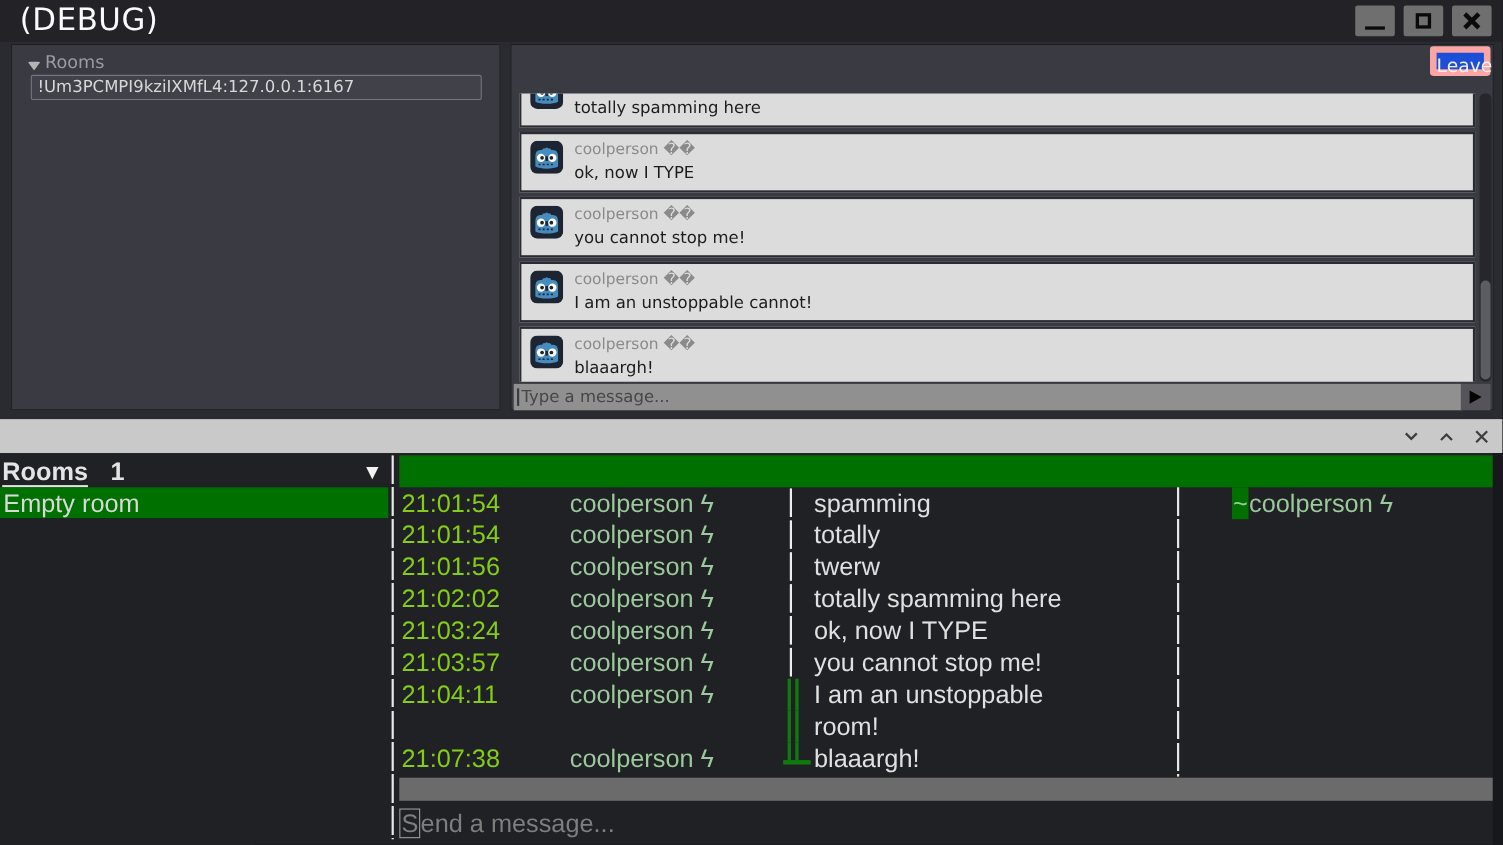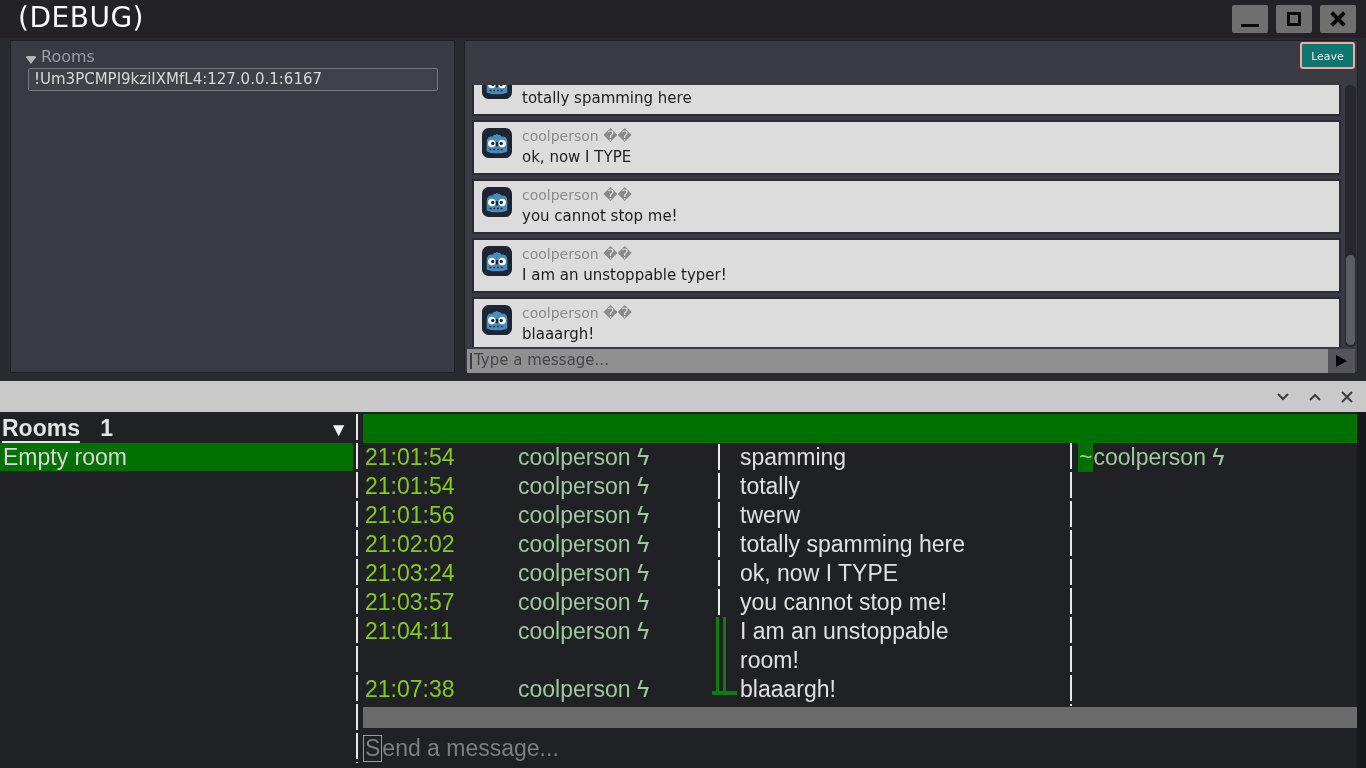--- a/index.html
+++ b/index.html
@@ -23,23 +23,23 @@
 
   #rooms-panel { left:10px; top:40px; width:445px; height:333px; background:#3a3a43; border:1px solid #1f1f24; }
   #tree-arrow { left:14px; top:15px; width:0; height:0; border-left:6px solid transparent;
                 border-right:6px solid transparent; border-top:8px solid #b4b4b4; border-radius:3px; }
   #tree-label { left:30px; top:6px; font-size:16px; color:#9b9ca3; }
   #room-item { left:17px; top:27px; width:410px; height:23px; background:#41414a;
                border:1px solid #75757e; border-radius:2px; color:#d8d8d8;
                font-size:15px; line-height:21px; padding-left:5px; }
 
   #chat-panel { left:464px; top:40px; width:894px; height:333px; background:#3a3a43; border:1px solid #1f1f24; }
-  #leave-button { right:2px; top:1px; width:55px; height:27px; background:#0f766e;
-                  border:2px solid #fca5a5; border-radius:3px; color:#f0f0f0;
-                  font-size:11px; text-align:center; line-height:25px; }
+  #leave-button { right:2px; top:1px; width:55px; height:27px; background:#1d4ed8;
+                  border:6px solid #fca5a5; border-radius:3px; color:#f0f0f0;
+                  font-size:17px; text-align:center; line-height:25px; }
   #chat-viewport { left:7px; top:44px; width:871px; height:262px; overflow:hidden; }
   .chat-card { width:869px; min-height:55px; background:#dcdcdc; border:2px solid #2b2b33;
                margin-bottom:4px; padding:4px 8px; display:flex; gap:10px; }
   .chat-card:first-child { margin-top:-24px; }
   .avatar { width:30px; height:30px; flex:0 0 30px; margin-top:2px; }
   .msg-col { display:flex; flex-direction:column; }
   .msg-author { font-size:14px; line-height:20px; color:#8a8a8a; }
   .msg-text { font-size:15px; line-height:22px; color:#1c1c1c; }
   #chat-scrolltrack { left:880px; top:44px; width:11px; height:262px; background:#26262c; border-radius:5px; }
   #chat-scrollthumb { left:1px; top:170px; width:9px; height:90px; background:#5c5c63; border-radius:5px; }
@@ -78,21 +78,21 @@
   .marker-green::before, .marker-green::after,
   .marker-green-end::before, .marker-green-end::after {
       content:""; position:absolute; width:3px; background:#0e7d0e; top:0; }
   .marker-green::before { left:0; height:29px; }
   .marker-green::after  { left:7px; height:29px; }
   .marker-green-end::before { left:0; height:16px; }
   .marker-green-end::after  { left:7px; height:16px; }
   .marker-green-end i { position:absolute; left:-4px; top:16px; width:25px; height:4px; background:#0e7d0e; }
   #members-sep { left:1070px; top:31px; width:2px; height:263px;
                  background:repeating-linear-gradient(180deg,#e8e8e8 0 26px,transparent 26px 29px); }
-  #member-row { left:1078px; top:31px; height:29px; line-height:29px; color:#9cc99c; }
+  #member-row { left:1120px; top:31px; height:29px; line-height:29px; color:#9cc99c; }
   #member-prefix { display:inline-block; background:#007000; padding:0 1px; }
   #term-graybar { left:363px; top:295px; width:994px; height:21px; background:#6b6b6b; }
   #term-input { left:363px; top:322px; height:29px; line-height:29px; color:#7e7e7e; }
   #term-cursor { display:inline-block; border:1px solid #9c9c9c; padding:0 1px; line-height:25px; }
 </style>
 </head>
 <body>
 
 <div id="top-window" class="abs">
   <div id="titlebar" class="abs">
@@ -177,21 +177,21 @@
       <path d="M5 25 L5 15 Q5 9 10 9 L11.5 9 Q12.5 6.5 14.5 7.5 Q16 5.5 17.5 7.5 Q19.5 6.5 20.5 9 L22 9 Q27 9 27 15 L27 25 Q23 27 16 27 Q9 27 5 25 Z" fill="#478cbf"></path>
       <circle cx="10.5" cy="16.5" r="4" fill="#ffffff"></circle>
       <circle cx="21.5" cy="16.5" r="4" fill="#ffffff"></circle>
       <circle cx="11.5" cy="16.5" r="1.8" fill="#1c2531"></circle>
       <circle cx="20.5" cy="16.5" r="1.8" fill="#1c2531"></circle>
       <rect x="14.8" y="15" width="2.4" height="4.5" fill="#1c2531"></rect>
       <path d="M8 23 L24 23" stroke="#1c2531" stroke-width="1.6" stroke-dasharray="2 2" fill="none"></path>
     </svg>
     <div class="msg-col">
       <div class="msg-author">coolperson ��</div>
-      <div class="msg-text">I am an unstoppable typer!</div>
+      <div class="msg-text">I am an unstoppable cannot!</div>
     </div>
   </div>
 
   <div class="chat-card">
     <svg class="avatar" viewBox="0 0 32 32">
       <rect x="0" y="0" width="32" height="32" rx="7" fill="#1c2531"></rect>
       <path d="M5 25 L5 15 Q5 9 10 9 L11.5 9 Q12.5 6.5 14.5 7.5 Q16 5.5 17.5 7.5 Q19.5 6.5 20.5 9 L22 9 Q27 9 27 15 L27 25 Q23 27 16 27 Q9 27 5 25 Z" fill="#478cbf"></path>
       <circle cx="10.5" cy="16.5" r="4" fill="#ffffff"></circle>
       <circle cx="21.5" cy="16.5" r="4" fill="#ffffff"></circle>
       <circle cx="11.5" cy="16.5" r="1.8" fill="#1c2531"></circle>

